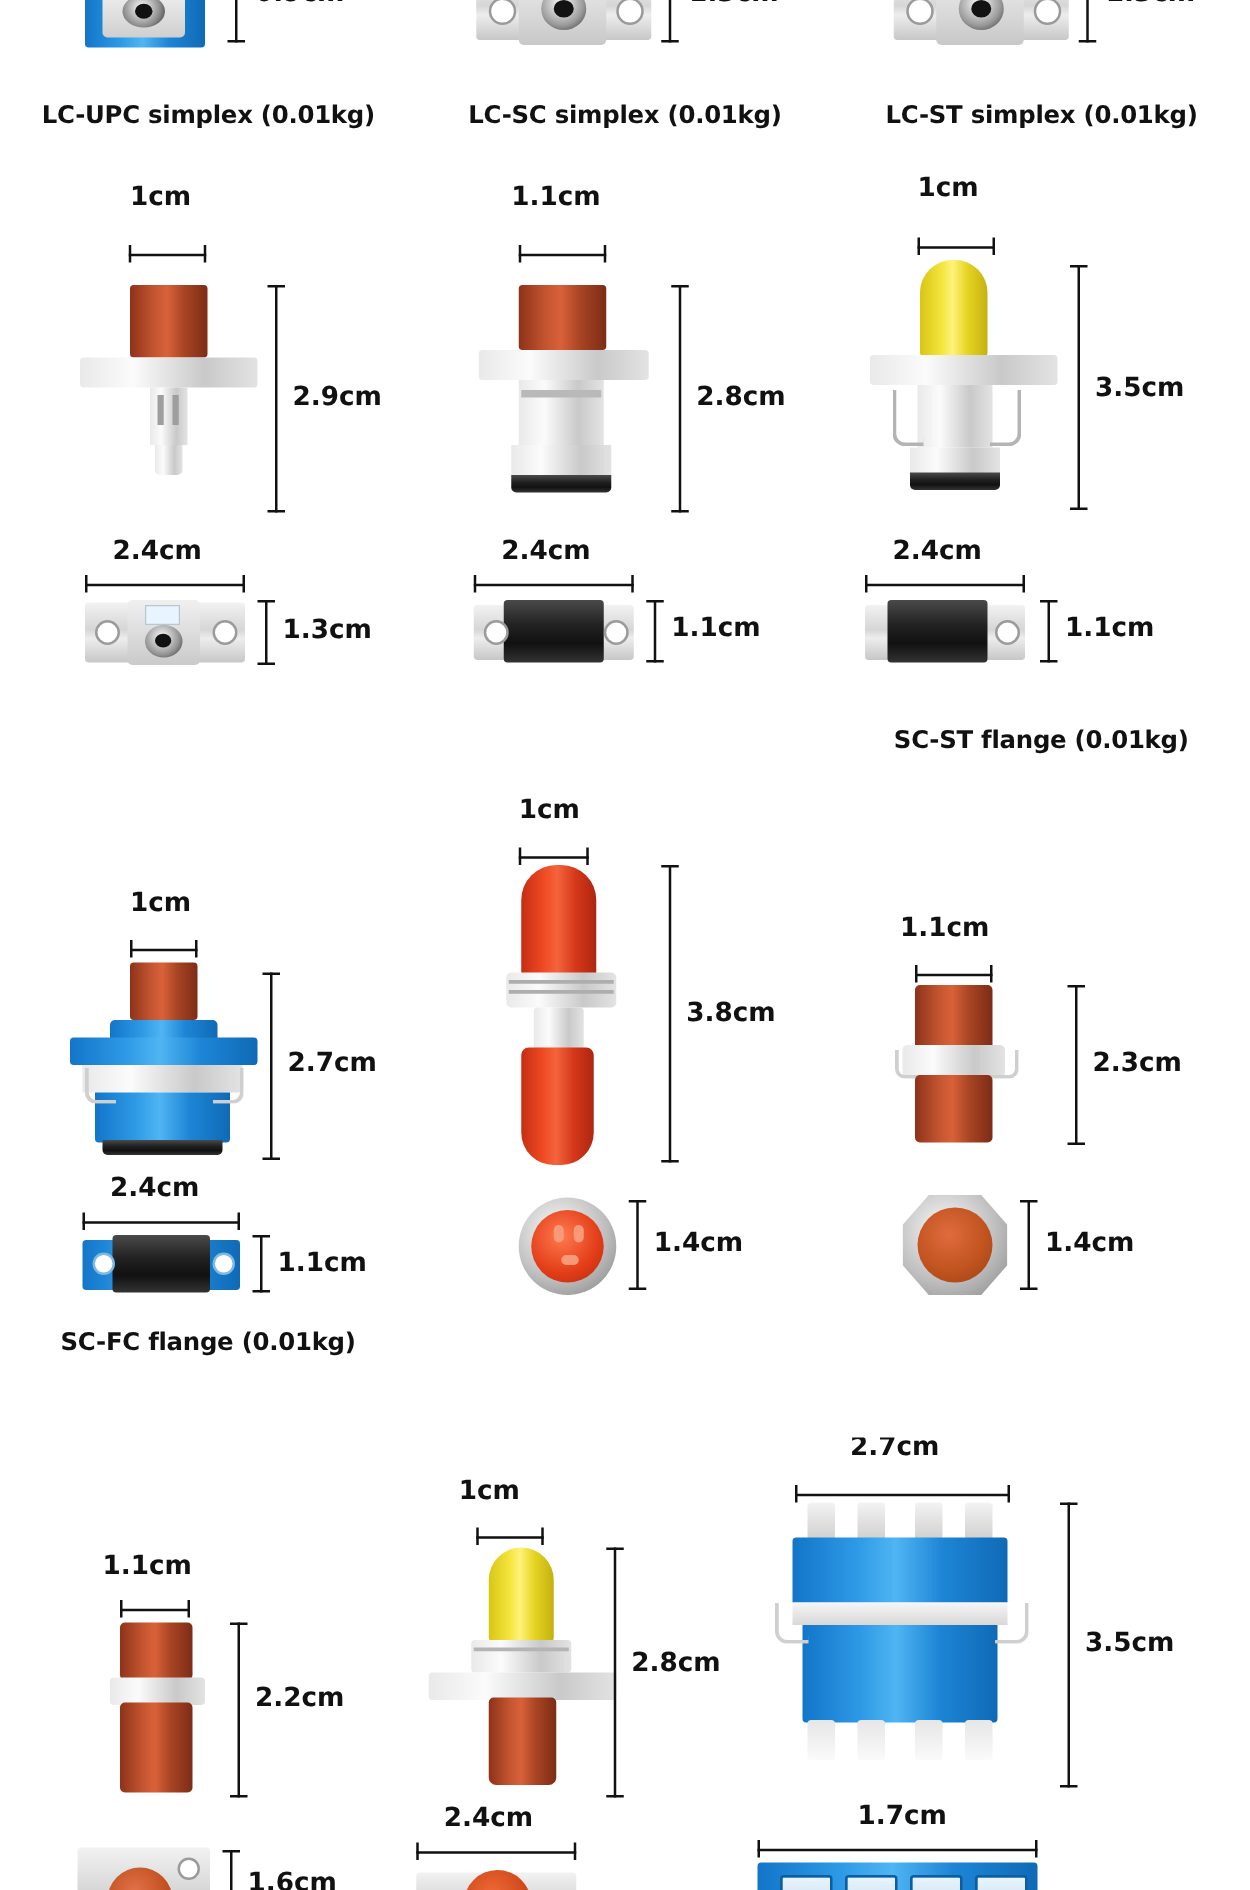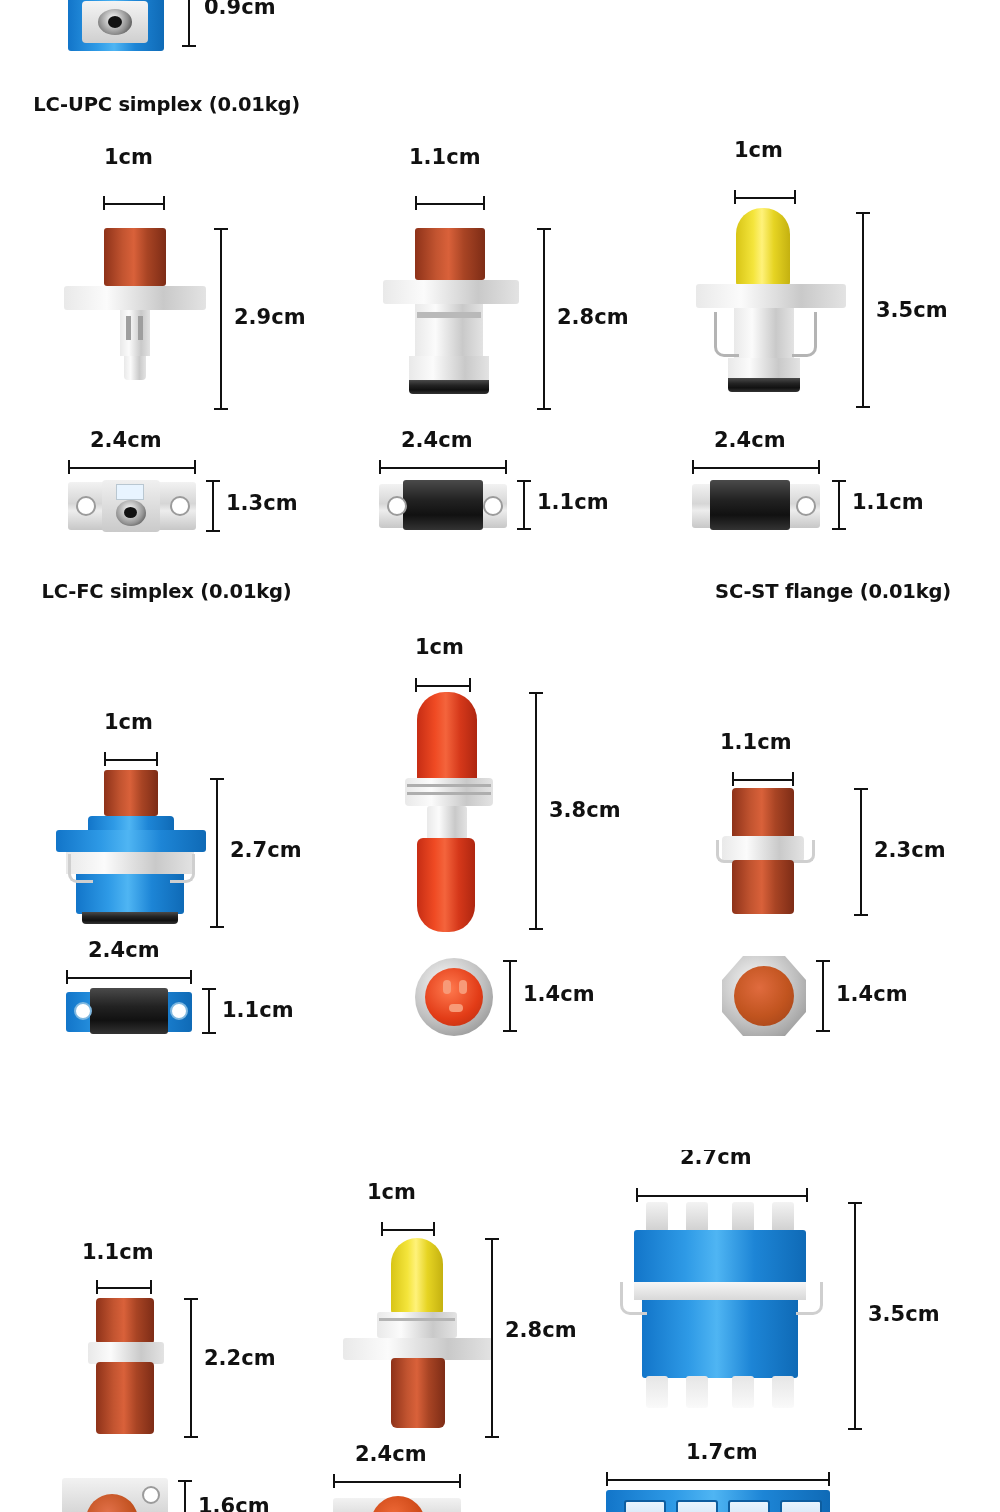--- a/index.html
+++ b/index.html
@@ -32,36 +32,68 @@
   .yellowc{background:linear-gradient(to right,#d8c516,#f4e53c 32%,#fff27a 48%,#e6d423 70%,#c4b110);}
   .blue{background:linear-gradient(to right,#1275c9,#2e9ae6 30%,#4fb5f3 48%,#1d85d6 70%,#0f6ab6);}
   .dark{background:linear-gradient(to bottom,#4a4a4a,#222 40%,#111 70%,#333);}
   .rounded{border-radius:3px;}
 </style>
 </head>
 <body>
 
 <div class="grid" style="position:absolute;top:0;left:0;">
 
-  <div class="cell" style="height:110px;margin-top:13px;">
+  <div class="cell" style="height:110px;">
     <div style="position:absolute;left:60px;top:-60px;width:110px;height:108px;">
       <div class="blue rounded" style="position:absolute;left:8px;top:40px;width:96px;height:58px;"></div>
       <div style="position:absolute;left:22px;top:48px;width:66px;height:42px;border-radius:4px;background:linear-gradient(to bottom,#f4f4f4,#cfcfcf);"></div>
       <div style="position:absolute;left:38px;top:56px;width:34px;height:26px;border-radius:50%;background:radial-gradient(circle at 45% 40%,#ffffff,#8d8d8d 60%,#2a2a2a);"></div>
       <div style="position:absolute;left:48px;top:63px;width:14px;height:12px;border-radius:50%;background:#111;"></div>
     </div>
     <div style="position:absolute;left:182px;top:-52px;height:86px;" class="vline">
       <div class="bar"></div>
         <div class="cap-b"></div>
     </div>
     <div class="dimtext" style="position:absolute;left:204px;top:-18px;">0.9cm</div>
     <div class="caption" style="position:absolute;left:0;right:0;top:80px;">LC-UPC simplex (0.01kg)</div>
   </div>
 
-
+  <div class="cell" style="height:110px;">
+    <div style="position:absolute;left:48px;top:-48px;width:140px;height:92px;">
+      <div class="metal rounded" style="position:absolute;left:0;top:30px;width:140px;height:50px;"></div>
+      <div style="position:absolute;left:34px;top:26px;width:70px;height:58px;border-radius:4px;background:linear-gradient(to bottom,#efefef,#c8c8c8);"></div>
+      <div style="position:absolute;left:52px;top:38px;width:36px;height:34px;border-radius:50%;background:radial-gradient(circle at 45% 38%,#fff,#9a9a9a 60%,#303030);"></div>
+      <div style="position:absolute;left:62px;top:48px;width:16px;height:14px;border-radius:50%;background:#121212;"></div>
+      <div style="position:absolute;left:10px;top:46px;width:18px;height:18px;border-radius:50%;background:#fff;border:2px solid #9a9a9a;"></div>
+      <div style="position:absolute;left:112px;top:46px;width:18px;height:18px;border-radius:50%;background:#fff;border:2px solid #9a9a9a;"></div>
+    </div>
+    <div style="position:absolute;left:196px;top:-50px;height:84px;" class="vline">
+      <div class="bar"></div>
+        <div class="cap-b"></div>
+    </div>
+    <div class="dimtext" style="position:absolute;left:218px;top:-18px;">1.3cm</div>
+    <div class="caption" style="position:absolute;left:0;right:0;top:80px;">LC-SC simplex (0.01kg)</div>
+  </div>
+
+  <div class="cell" style="height:110px;">
+    <div style="position:absolute;left:48px;top:-48px;width:140px;height:92px;">
+      <div class="metal rounded" style="position:absolute;left:0;top:30px;width:140px;height:50px;"></div>
+      <div style="position:absolute;left:34px;top:26px;width:70px;height:58px;border-radius:4px;background:linear-gradient(to bottom,#efefef,#c8c8c8);"></div>
+      <div style="position:absolute;left:52px;top:38px;width:36px;height:34px;border-radius:50%;background:radial-gradient(circle at 45% 38%,#fff,#9a9a9a 60%,#303030);"></div>
+      <div style="position:absolute;left:62px;top:48px;width:16px;height:14px;border-radius:50%;background:#121212;"></div>
+      <div style="position:absolute;left:10px;top:46px;width:18px;height:18px;border-radius:50%;background:#fff;border:2px solid #9a9a9a;"></div>
+      <div style="position:absolute;left:112px;top:46px;width:18px;height:18px;border-radius:50%;background:#fff;border:2px solid #9a9a9a;"></div>
+    </div>
+    <div style="position:absolute;left:196px;top:-50px;height:84px;" class="vline">
+      <div class="bar"></div>
+        <div class="cap-b"></div>
+    </div>
+    <div class="dimtext" style="position:absolute;left:218px;top:-18px;">1.3cm</div>
+    <div class="caption" style="position:absolute;left:0;right:0;top:80px;">LC-ST simplex (0.01kg)</div>
+  </div>
 </div>
 
 <div style="position:absolute;top:150px;left:0;width:1000px;height:470px;">
 
   <div style="position:absolute;left:0;top:0;width:333px;height:470px;">
     <div class="hline" style="position:absolute;left:103px;top:46px;width:62px;">
       <div class="bar"></div>
         <div class="cap-l"></div>
         <div class="cap-r"></div>
     </div>
@@ -100,21 +132,20 @@
       <div style="position:absolute;left:102px;top:18px;width:16px;height:16px;border-radius:50%;background:#fff;border:2px solid #9b9b9b;"></div>
     </div>
 
     <div class="vline" style="position:absolute;left:206px;top:330px;height:52px;">
       <div class="bar"></div>
         <div class="cap-t"></div>
         <div class="cap-b"></div>
     </div>
     <div class="dimtext" style="position:absolute;left:226px;top:341px;">1.3cm</div>
 
-    <div class="caption" style="position:absolute;left:0;right:0;top:430px;">LC-FC simplex (0.01kg)</div>
   </div>
 
   <div style="position:absolute;left:333px;top:0;width:333px;height:470px;">
     <div class="hline" style="position:absolute;left:82px;top:46px;width:70px;">
       <div class="bar"></div>
         <div class="cap-l"></div>
         <div class="cap-r"></div>
     </div>
     <div class="dimtext" style="position:absolute;left:76px;top:-5px;">1.1cm</div>
 
@@ -248,20 +279,21 @@
       <div style="position:absolute;left:104px;top:14px;width:14px;height:14px;border-radius:50%;background:#fff;border:2px solid #7fb8e0;"></div>
     </div>
 
     <div class="vline" style="position:absolute;left:202px;top:358px;height:46px;">
       <div class="bar"></div>
         <div class="cap-t"></div>
         <div class="cap-b"></div>
     </div>
     <div class="dimtext" style="position:absolute;left:222px;top:368px;">1.1cm</div>
 
+    <div class="caption" style="position:absolute;left:0;right:0;top:432px;">SC-FC flange (0.01kg)</div>
   </div>
 
   <div style="position:absolute;left:333px;top:0;width:333px;height:480px;">
     <div class="hline" style="position:absolute;left:82px;top:48px;width:56px;">
       <div class="bar"></div>
         <div class="cap-l"></div>
         <div class="cap-r"></div>
     </div>
     <div class="dimtext" style="position:absolute;left:82px;top:5px;">1cm</div>
 

